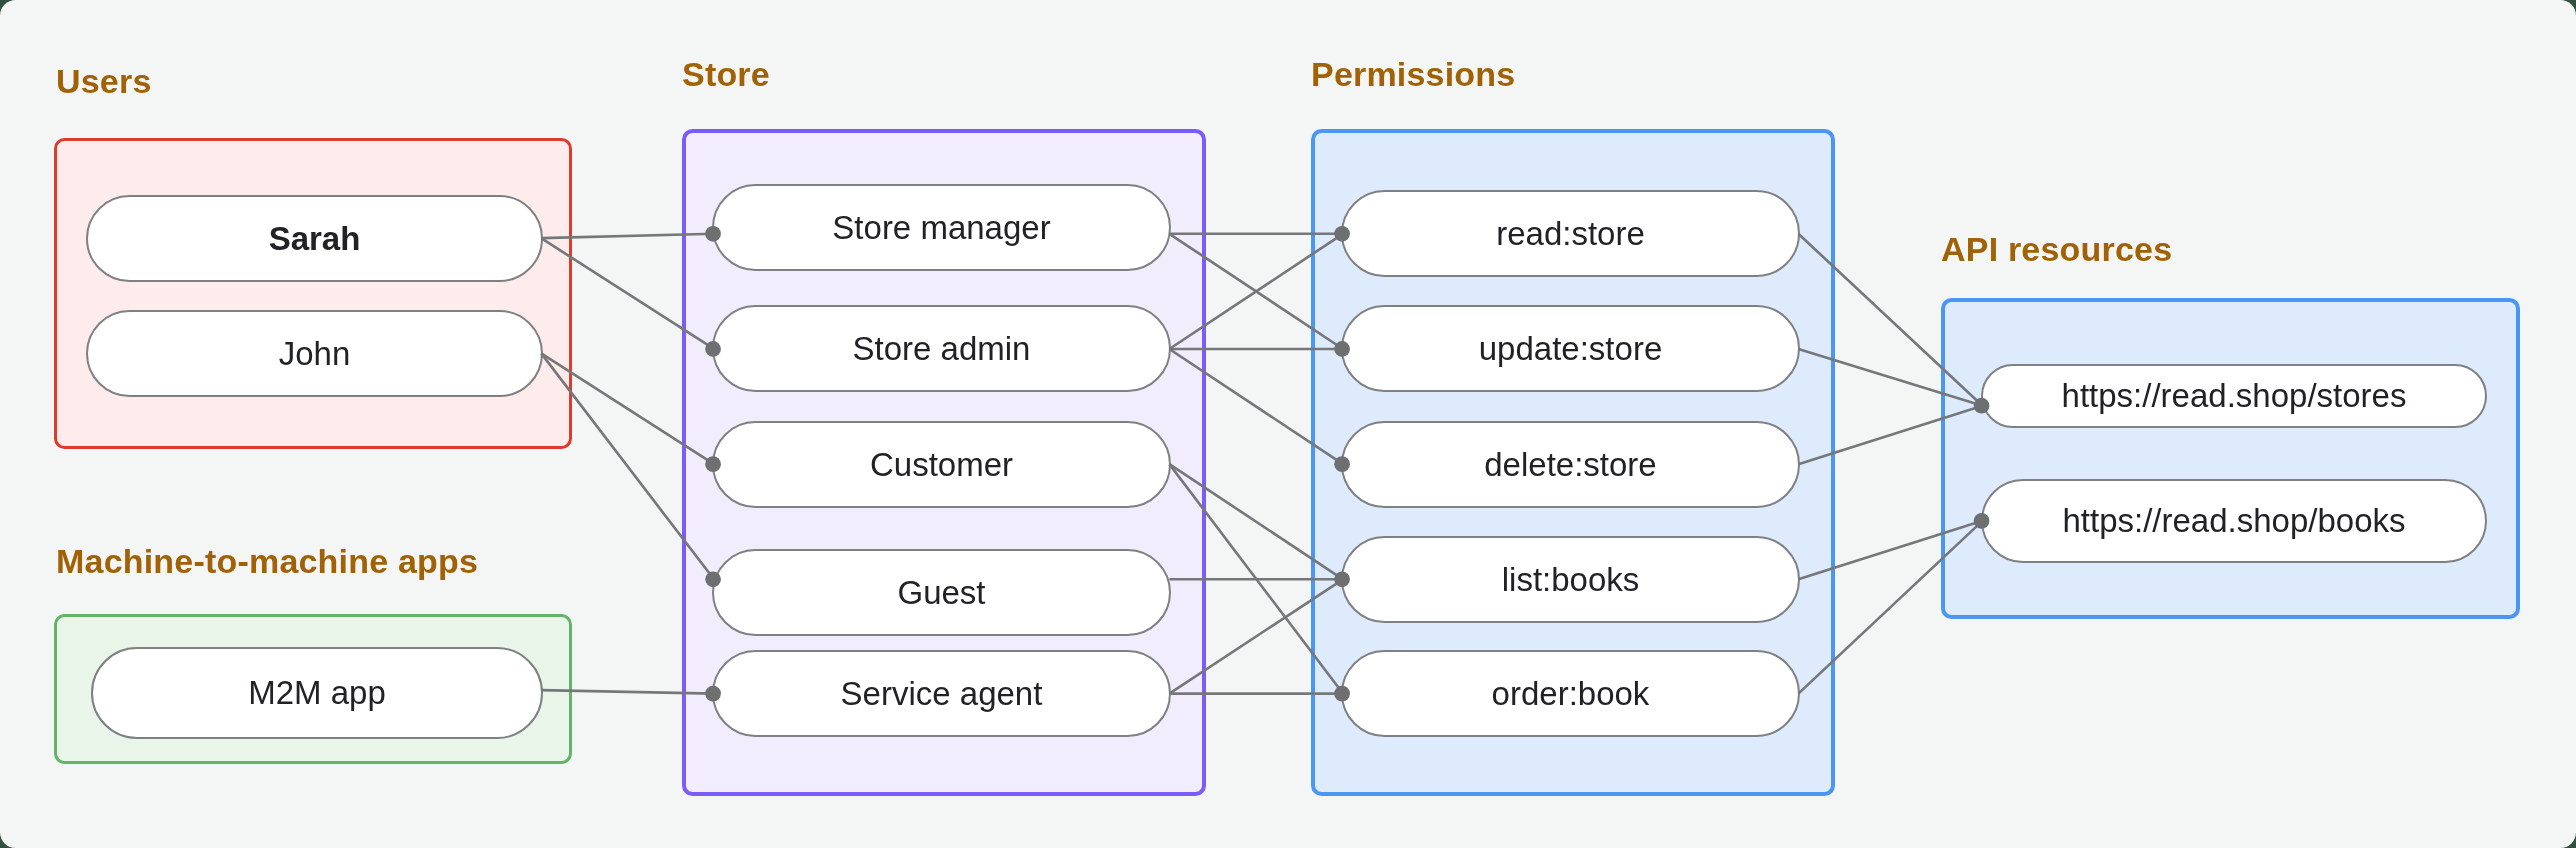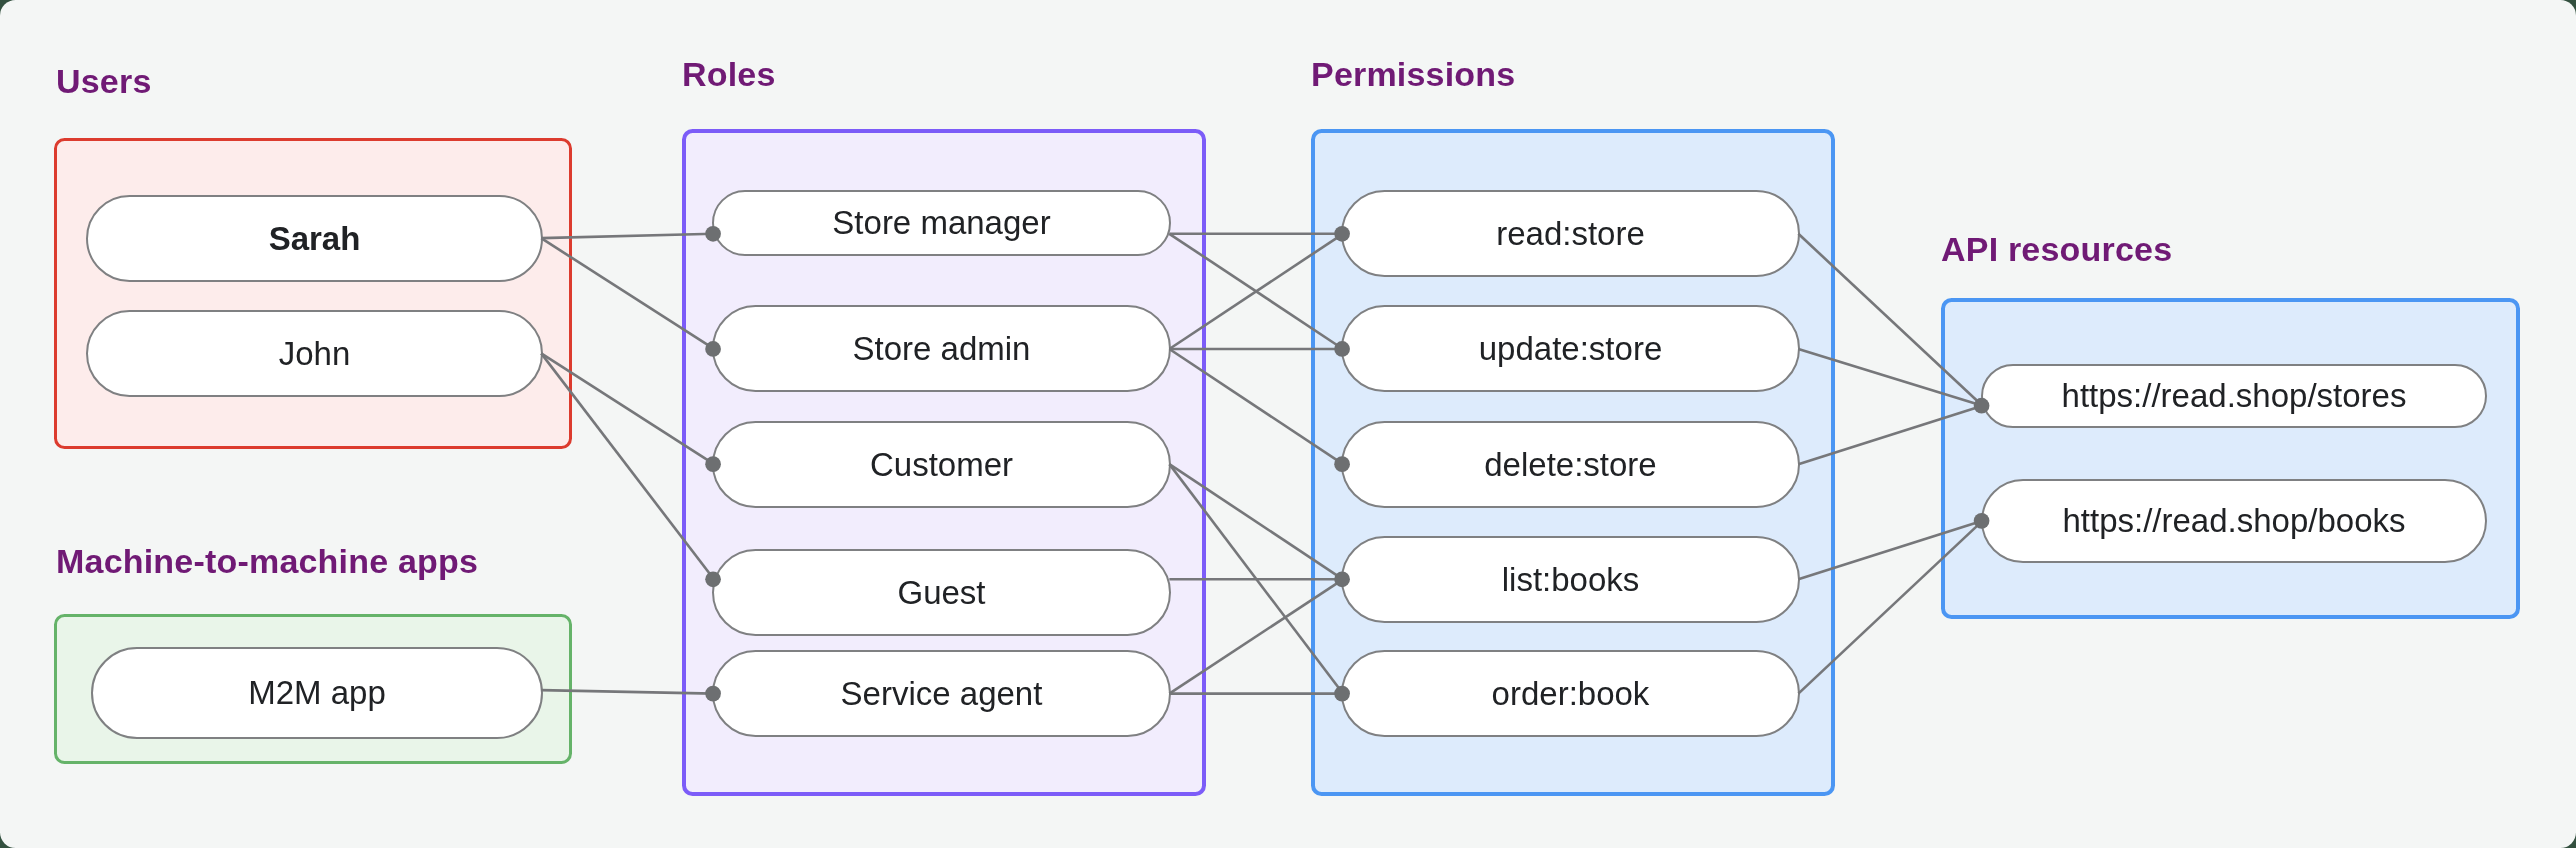--- a/index.html
+++ b/index.html
@@ -19,21 +19,21 @@
   }
   .group-box {
     position: absolute;
     border-radius: 10.5px;
     box-sizing: border-box;
   }
   .group-label {
     position: absolute;
     font-size: 34px;
     font-weight: 700;
-    color: #701a75;
+    color: #a16207;
     line-height: 40px;
     white-space: nowrap;
     letter-spacing: 0.2px;
   }
   .node {
     position: absolute;
     background: #ffffff;
     border: 2.6px solid #7f8082;
     border-radius: 872px;
     box-sizing: border-box;
@@ -52,31 +52,31 @@
 </head>
 <body style="background: rgb(51, 80, 63);">
 
 <div class="canvas" style="background: rgb(244, 246, 245);">
   <div id="groups-layer">
       <div class="group-box" style="left: 54px; top: 138px; width: 518px; height: 311px; background: rgb(253, 236, 235); border: 3.5px solid rgb(220, 59, 46);"></div>
       <div class="group-label" style="left: 56px; top: 61px;">Users</div>
       <div class="group-box" style="left: 54px; top: 614px; width: 518px; height: 150px; background: rgb(233, 245, 233); border: 3.5px solid rgb(101, 179, 105);"></div>
       <div class="group-label" style="left: 56px; top: 541px;">Machine-to-machine apps</div>
       <div class="group-box" style="left: 682px; top: 129px; width: 524px; height: 667px; background: rgb(242, 237, 253); border: 4.4px solid rgb(124, 92, 248);"></div>
-      <div class="group-label" style="left: 682px; top: 54px;">Roles</div>
+      <div class="group-label" style="left: 682px; top: 54px;">Store</div>
       <div class="group-box" style="left: 1311px; top: 129px; width: 524px; height: 667px; background: rgb(221, 235, 252); border: 4.4px solid rgb(75, 150, 243);"></div>
       <div class="group-label" style="left: 1311px; top: 54px;">Permissions</div>
       <div class="group-box" style="left: 1941px; top: 298px; width: 579px; height: 321px; background: rgb(221, 235, 252); border: 4.4px solid rgb(75, 150, 243);"></div>
       <div class="group-label" style="left: 1941px; top: 229px;">API resources</div>
     </div>
   <div id="nodes-layer">
       <div class="node" style="left: 86px; top: 195px; width: 457px; height: 87px; font-weight: bold;">Sarah</div>
       <div class="node" style="left: 86px; top: 310px; width: 457px; height: 87px;">John</div>
       <div class="node" style="left: 91px; top: 647px; width: 452px; height: 92px;">M2M app</div>
-      <div class="node" style="left: 712px; top: 190px; width: 459px; height: 66px;">Store manager</div>
+      <div class="node" style="left: 712px; top: 184px; width: 459px; height: 87px;">Store manager</div>
       <div class="node" style="left: 712px; top: 305px; width: 459px; height: 87px;">Store admin</div>
       <div class="node" style="left: 712px; top: 421px; width: 459px; height: 87px;">Customer</div>
       <div class="node" style="left: 712px; top: 536px; width: 459px; height: 87px; margin-top: 13px;">Guest</div>
       <div class="node" style="left: 712px; top: 650px; width: 459px; height: 87px;">Service agent</div>
       <div class="node" style="left: 1341px; top: 190px; width: 459px; height: 87px;">read:store</div>
       <div class="node" style="left: 1341px; top: 305px; width: 459px; height: 87px;">update:store</div>
       <div class="node" style="left: 1341px; top: 421px; width: 459px; height: 87px;">delete:store</div>
       <div class="node" style="left: 1341px; top: 536px; width: 459px; height: 87px;">list:books</div>
       <div class="node" style="left: 1341px; top: 650px; width: 459px; height: 87px;">order:book</div>
       <div class="node" style="left: 1981px; top: 364px; width: 506px; height: 64px;">https://read.shop/stores</div>

